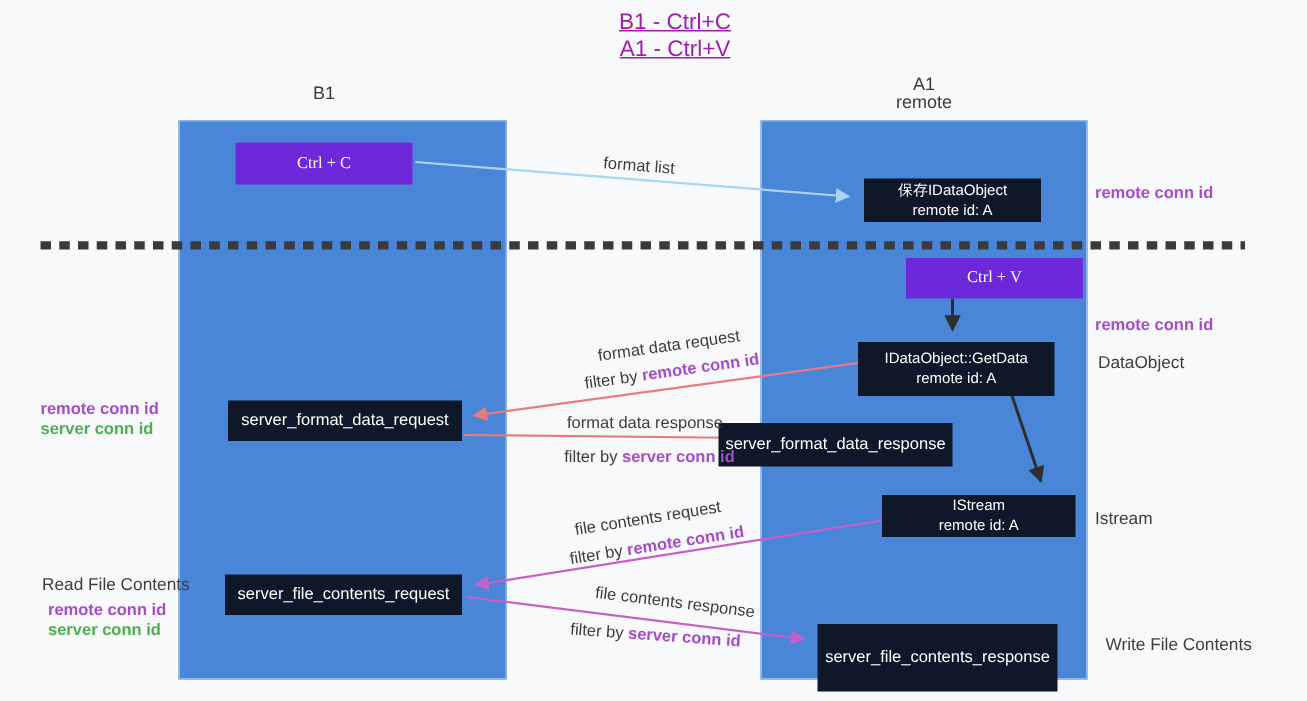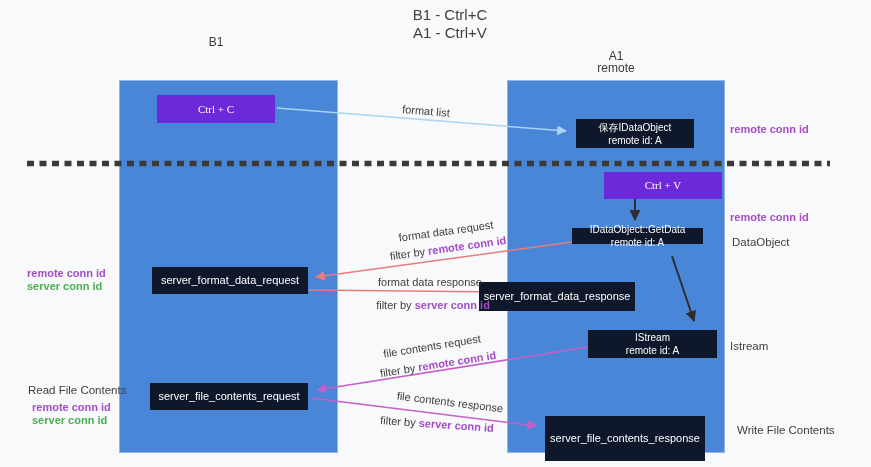--- a/index.html
+++ b/index.html
@@ -14,38 +14,38 @@
   .abs { position:absolute; }
   .lifeline { background:#4a86d8; border:1px solid #93b5e8; }
   .node {
     display:flex; flex-direction:column; align-items:center; justify-content:center;
     color:#fff; text-align:center; line-height:1.3; white-space:nowrap;
   }
   .orange { background:#0f172a; }
   .greenbox { background:#6d28d9;font-family:Liberation Serif, serif; }
   .node .l1, .node .l2 { font-size:10px; }
   .node.single { font-size:11px; }
-  .title { text-align:center; font-size:15px; line-height:18px; color:#404040; }
+  .title { text-align:center; font-size:15px; line-height:18px; color:#a21caf;text-decoration:underline; }
   .colhead { text-align:center; font-size:12px; line-height:12px; color:#3b3b3b; }
   .lbl { font-size:11px; white-space:nowrap; color:#3d3d3d; }
   .rot { transform:translate(-50%,-50%) rotate(var(--r,0deg)); }
   .purple { color:#a64cc8; font-weight:bold; }
   .greenlbl { color:#4caf50; font-weight:bold; }
   .blk { color:#3d3d3d; font-weight:normal; }
   svg.arrows { position:absolute; left:0; top:0; pointer-events:none; }
 </style>
 </head>
 <body>
 
 <div class="abs title" style="left:325px;top:6px;width:250px;">
   <div>B1 - Ctrl+C</div>
   <div>A1 - Ctrl+V</div>
 </div>
 
-<div class="abs colhead" style="left:116px;top:36px;width:200px;text-align:center;">
+<div class="abs colhead" style="left:116px;top:56px;width:200px;text-align:center;">
   <div>B1</div>
 </div>
 <div class="abs colhead" style="left:516px;top:50px;width:200px;">
   <div>A1</div>
   <div>remote</div>
 </div>
 
 <div class="abs lifeline" style="left:119px;top:80px;width:219px;height:373px;"></div>
 <div class="abs lifeline" style="left:507px;top:80px;width:218px;height:373px;"></div>
 
@@ -76,21 +76,21 @@
 
 <div class="abs node single greenbox" style="left:157px;top:95px;width:118px;height:28px;">Ctrl + C</div>
 
 <div class="abs node orange" style="left:576px;top:119px;width:118px;height:29px;">
   <div class="l1">保存IDataObject</div>
   <div class="l2">remote id: A</div>
 </div>
 
 <div class="abs node single greenbox" style="left:576px;top:172px;width:118px;height:27px;margin-left:28px;">Ctrl + V</div>
 
-<div class="abs node orange" style="left:572px;top:228px;width:131px;height:16px;">
+<div class="abs node orange" style="left:572px;top:228px;width:131px;height:36px;">
   <div class="l1">IDataObject::GetData</div>
   <div class="l2">remote id: A</div>
 </div>
 
 <div class="abs node single orange" style="left:152px;top:267px;width:156px;height:27px;">server_format_data_request</div>
 
 <div class="abs node single orange" style="left:479px;top:282px;width:156px;height:29px;">server_format_data_response</div>
 
 <div class="abs node orange" style="left:588px;top:330px;width:129px;height:28px;">
   <div class="l1">IStream</div>

